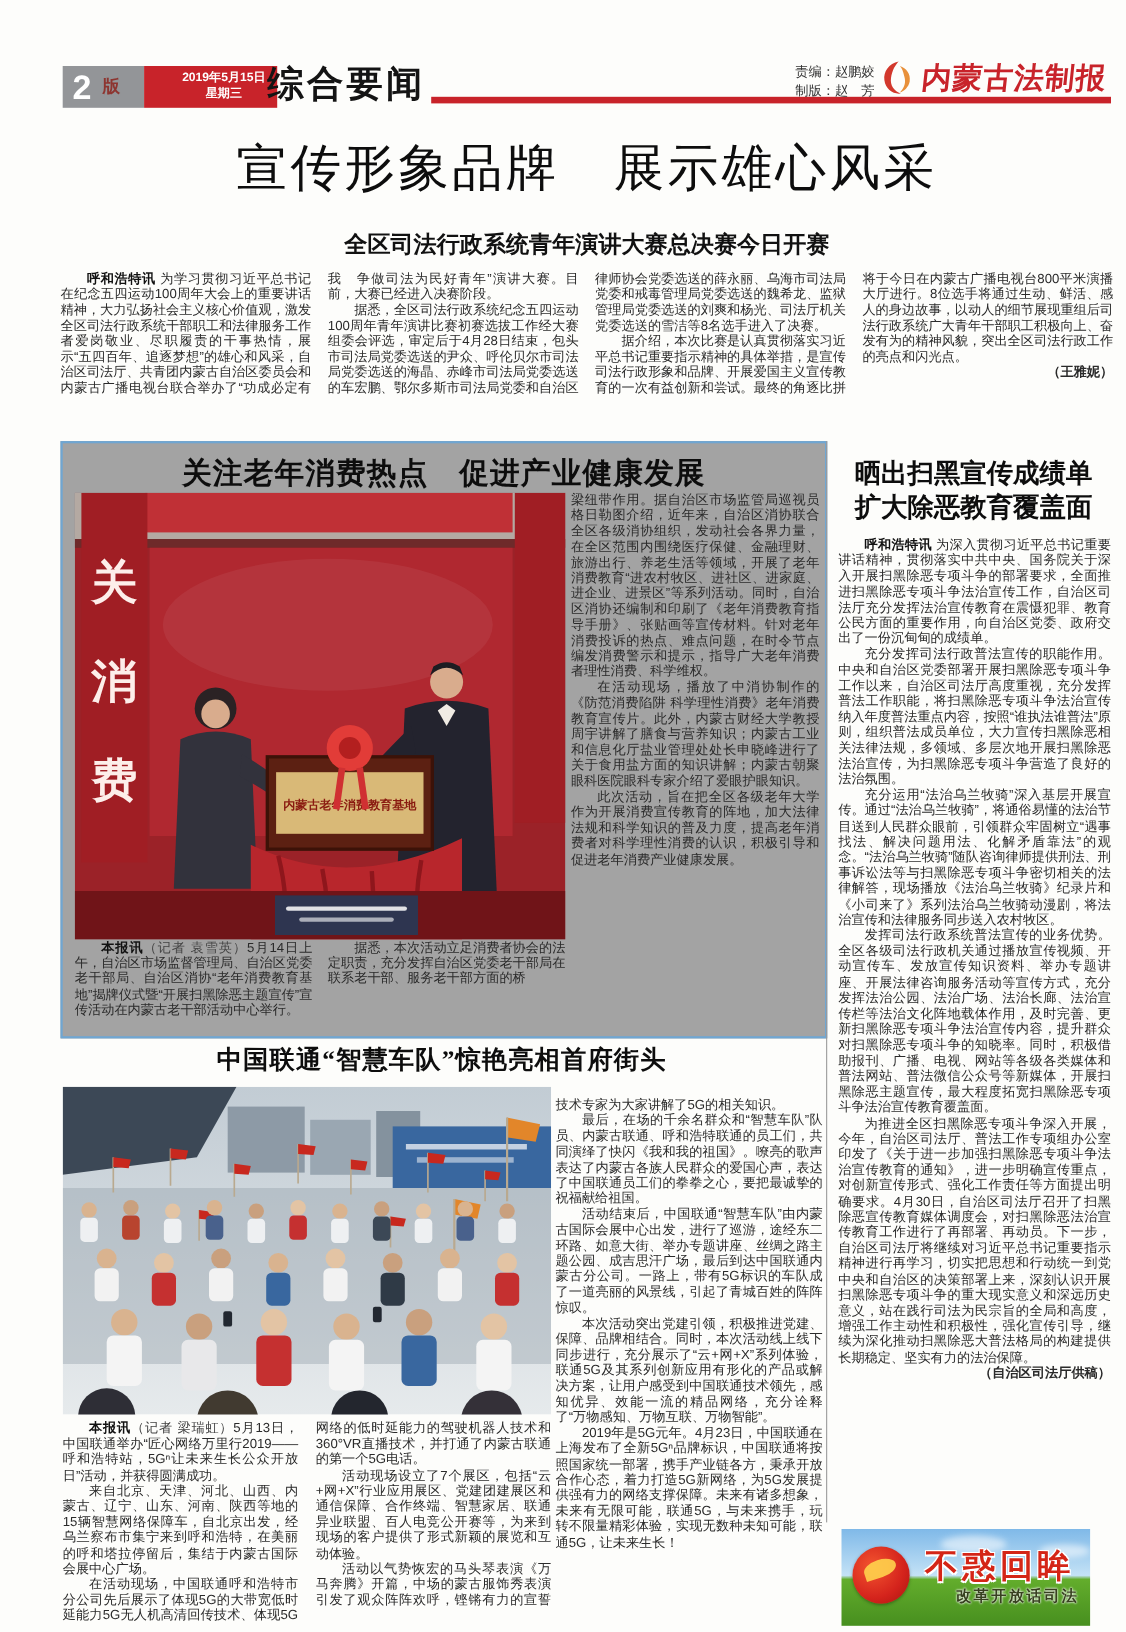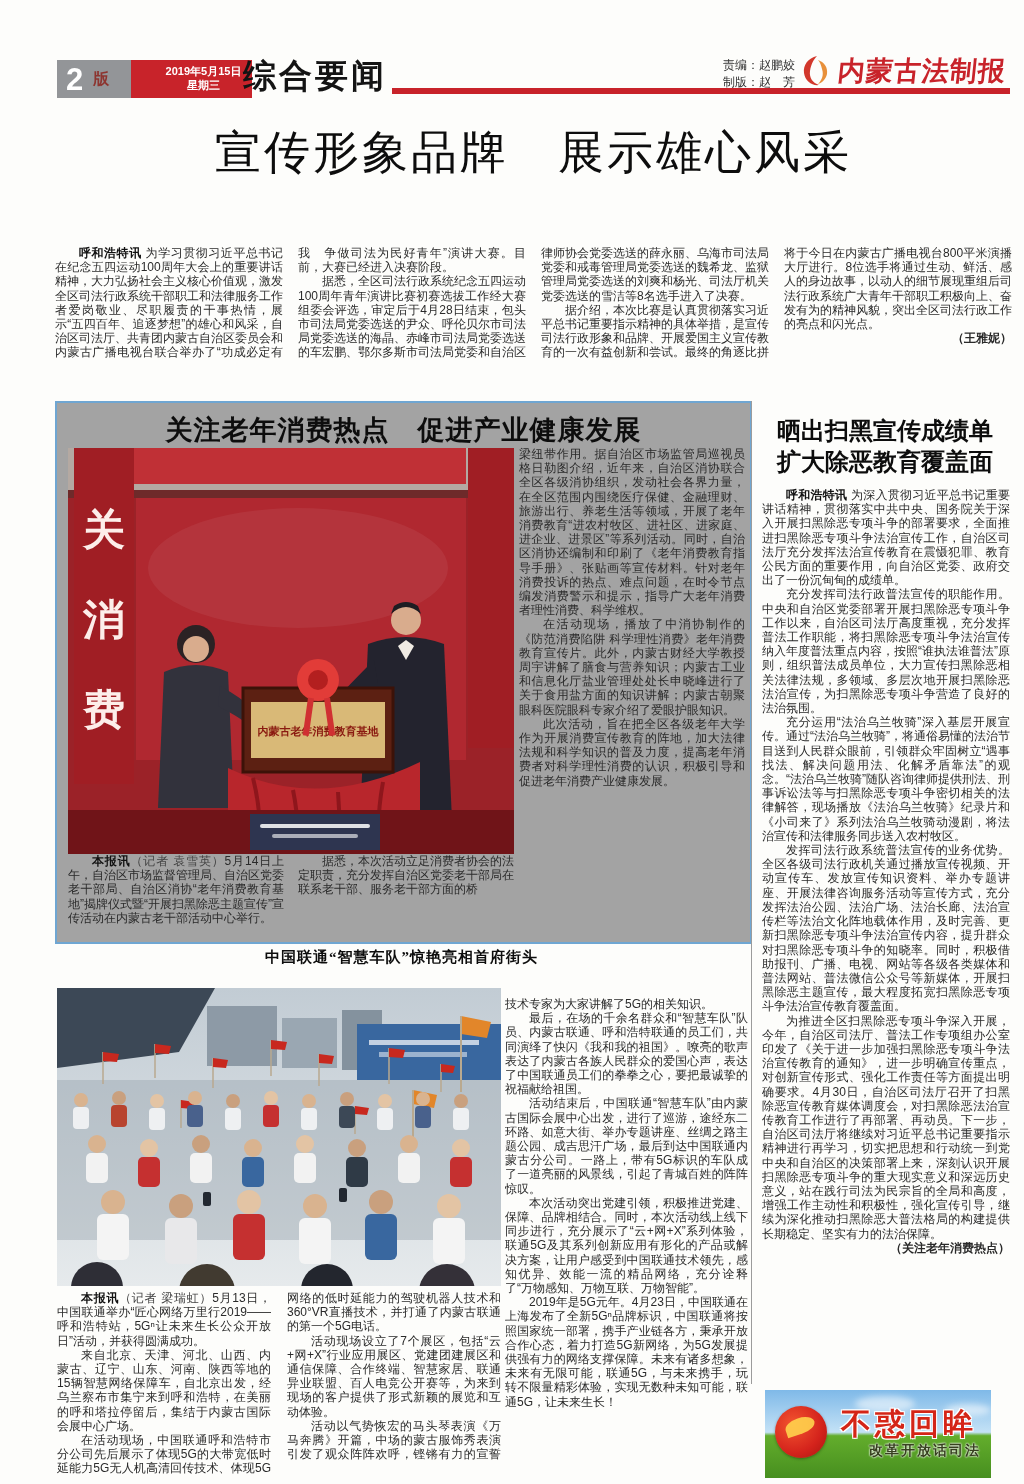--- a/index.html
+++ b/index.html
@@ -58,21 +58,21 @@
                box-shadow:0 1px 3px rgba(0,0,0,.35);}
   .banner-logo::after{content:"";position:absolute;left:10px;top:12px;width:30px;height:16px;
                border-radius:50% 50% 50% 0;background:#ffd34d;transform:rotate(-18deg);opacity:.9;}
   .banner-title{position:absolute;left:76px;top:14px;font-size:30px;font-weight:900;color:#d42517;
                 letter-spacing:4px;font-family:"Liberation Serif",serif;
                 text-shadow:-1px -1px 0 #fff,1px -1px 0 #fff,-1px 1px 0 #fff,1px 1px 0 #fff;}
   .banner-sub{position:absolute;right:10px;top:52px;font-size:14px;font-weight:bold;color:#37411f;
               letter-spacing:2px;text-shadow:0 0 2px #fff, 0 0 2px #fff;}
 
   
-  .unicom-headline{left:55px;top:948px;width:693px;text-align:center;font-size:15px;font-weight:900;
+  .unicom-headline{left:55px;top:948px;width:693px;text-align:center;font-size:23px;font-weight:900;
                    color:#0d0d0d;font-family:"Liberation Serif",serif;letter-spacing:1px;}
   .unicom-photo{left:57px;top:988px;width:444px;height:298px;}
   .unicom-col{left:505px;top:997px;width:243px;height:484px;overflow:hidden;}
   .unicom-caption{left:57px;top:1291px;width:444px;height:190px;column-count:2;column-gap:16px;overflow:hidden;}
 
   svg{display:block;}
 </style>
 </head>
 <body>
 
@@ -96,20 +96,21 @@
     <span>
       <svg width="34" height="34" viewBox="0 0 34 34">
         <path d="M17 2 C8 4 3 11 4 19 C5 27 12 32 19 31 C13 29 9 24 10 17 C11 10 14 5 17 2 Z" fill="#d2382c"></path>
         <path d="M18 6 C24 8 28 13 27 20 C26 25 22 29 18 30 C22 26 24 21 22 15 C21 11 20 8 18 6 Z" fill="#e8903a"></path>
       </svg>
     </span>
     <span class="masthead-title">内蒙古法制报</span>
   </div>
 
   <div class="abs lead-headline">宣传形象品牌　展示雄心风采</div>
+  <div class="abs lead-subhead">全区司法行政系统青年演讲大赛总决赛今日开赛</div>
   <div class="abs article lead-body">
     <p class="para"><b class="dateline">呼和浩特讯</b><span> 为学习贯彻习近平总书记在纪念五四运动100周年大会上的重要讲话精神，大力弘扬社会主义核心价值观，激发全区司法行政系统干部职工和法律服务工作者爱岗敬业、尽职履责的干事热情，展示“五四百年、追逐梦想”的雄心和风采，自治区司法厅、共青团内蒙古自治区委员会和内蒙古广播电视台联合举办了“功成必定有我　争做司法为民好青年”演讲大赛。目前，大赛已经进入决赛阶段。</span></p>
     <div>
         <p class="para">据悉，全区司法行政系统纪念五四运动100周年青年演讲比赛初赛选拔工作经大赛组委会评选，审定后于4月28日结束，包头市司法局党委选送的尹众、呼伦贝尔市司法局党委选送的海晶、赤峰市司法局党委选送的车宏鹏、鄂尔多斯市司法局党委和自治区律师协会党委选送的薛永丽、乌海市司法局党委和戒毒管理局党委选送的魏希龙、监狱管理局党委选送的刘爽和杨光、司法厅机关党委选送的雪洁等8名选手进入了决赛。</p>
         <p class="para">据介绍，本次比赛是认真贯彻落实习近平总书记重要指示精神的具体举措，是宣传司法行政形象和品牌、开展爱国主义宣传教育的一次有益创新和尝试。最终的角逐比拼将于今日在内蒙古广播电视台800平米演播大厅进行。8位选手将通过生动、鲜活、感人的身边故事，以动人的细节展现重组后司法行政系统广大青年干部职工积极向上、奋发有为的精神风貌，突出全区司法行政工作的亮点和闪光点。</p>
       </div>
     <p class="byline">（王雅妮）</p>
   </div>
 
   <div class="abs consumer-box">
@@ -180,21 +181,21 @@
     <div>扩大除恶教育覆盖面</div>
   </div>
   <div class="abs article sweep-body">
     <p class="para"><b class="dateline">呼和浩特讯</b><span> 为深入贯彻习近平总书记重要讲话精神，贯彻落实中共中央、国务院关于深入开展扫黑除恶专项斗争的部署要求，全面推进扫黑除恶专项斗争法治宣传工作，自治区司法厅充分发挥法治宣传教育在震慑犯罪、教育公民方面的重要作用，向自治区党委、政府交出了一份沉甸甸的成绩单。</span></p>
     <div>
         <p class="para">充分发挥司法行政普法宣传的职能作用。中央和自治区党委部署开展扫黑除恶专项斗争工作以来，自治区司法厅高度重视，充分发挥普法工作职能，将扫黑除恶专项斗争法治宣传纳入年度普法重点内容，按照“谁执法谁普法”原则，组织普法成员单位，大力宣传扫黑除恶相关法律法规，多领域、多层次地开展扫黑除恶法治宣传，为扫黑除恶专项斗争营造了良好的法治氛围。</p>
         <p class="para">充分运用“法治乌兰牧骑”深入基层开展宣传。通过“法治乌兰牧骑”，将通俗易懂的法治节目送到人民群众眼前，引领群众牢固树立“遇事找法、解决问题用法、化解矛盾靠法”的观念。“法治乌兰牧骑”随队咨询律师提供刑法、刑事诉讼法等与扫黑除恶专项斗争密切相关的法律解答，现场播放《法治乌兰牧骑》纪录片和《小司来了》系列法治乌兰牧骑动漫剧，将法治宣传和法律服务同步送入农村牧区。</p>
         <p class="para">发挥司法行政系统普法宣传的业务优势。全区各级司法行政机关通过播放宣传视频、开动宣传车、发放宣传知识资料、举办专题讲座、开展法律咨询服务活动等宣传方式，充分发挥法治公园、法治广场、法治长廊、法治宣传栏等法治文化阵地载体作用，及时完善、更新扫黑除恶专项斗争法治宣传内容，提升群众对扫黑除恶专项斗争的知晓率。同时，积极借助报刊、广播、电视、网站等各级各类媒体和普法网站、普法微信公众号等新媒体，开展扫黑除恶主题宣传，最大程度拓宽扫黑除恶专项斗争法治宣传教育覆盖面。</p>
         <p class="para">为推进全区扫黑除恶专项斗争深入开展，今年，自治区司法厅、普法工作专项组办公室印发了《关于进一步加强扫黑除恶专项斗争法治宣传教育的通知》，进一步明确宣传重点，对创新宣传形式、强化工作责任等方面提出明确要求。4月30日，自治区司法厅召开了扫黑除恶宣传教育媒体调度会，对扫黑除恶法治宣传教育工作进行了再部署、再动员。下一步，自治区司法厅将继续对习近平总书记重要指示精神进行再学习，切实把思想和行动统一到党中央和自治区的决策部署上来，深刻认识开展扫黑除恶专项斗争的重大现实意义和深远历史意义，站在践行司法为民宗旨的全局和高度，增强工作主动性和积极性，强化宣传引导，继续为深化推动扫黑除恶大普法格局的构建提供长期稳定、坚实有力的法治保障。</p>
       </div>
-    <p class="byline">（关注老年消费热点）</p>
+    <p class="byline">（自治区司法厅供稿）</p>
   </div>
 
   <div class="abs banner">
     <div class="banner-cloud" style="left:90px;top:6px;width:60px;height:16px;"></div>
     <div class="banner-cloud" style="left:180px;top:14px;width:46px;height:12px;"></div>
     <div class="banner-logo"></div>
     <div class="banner-title">不惑回眸</div>
     <div class="banner-sub">改革开放话司法</div>
   </div>
 

